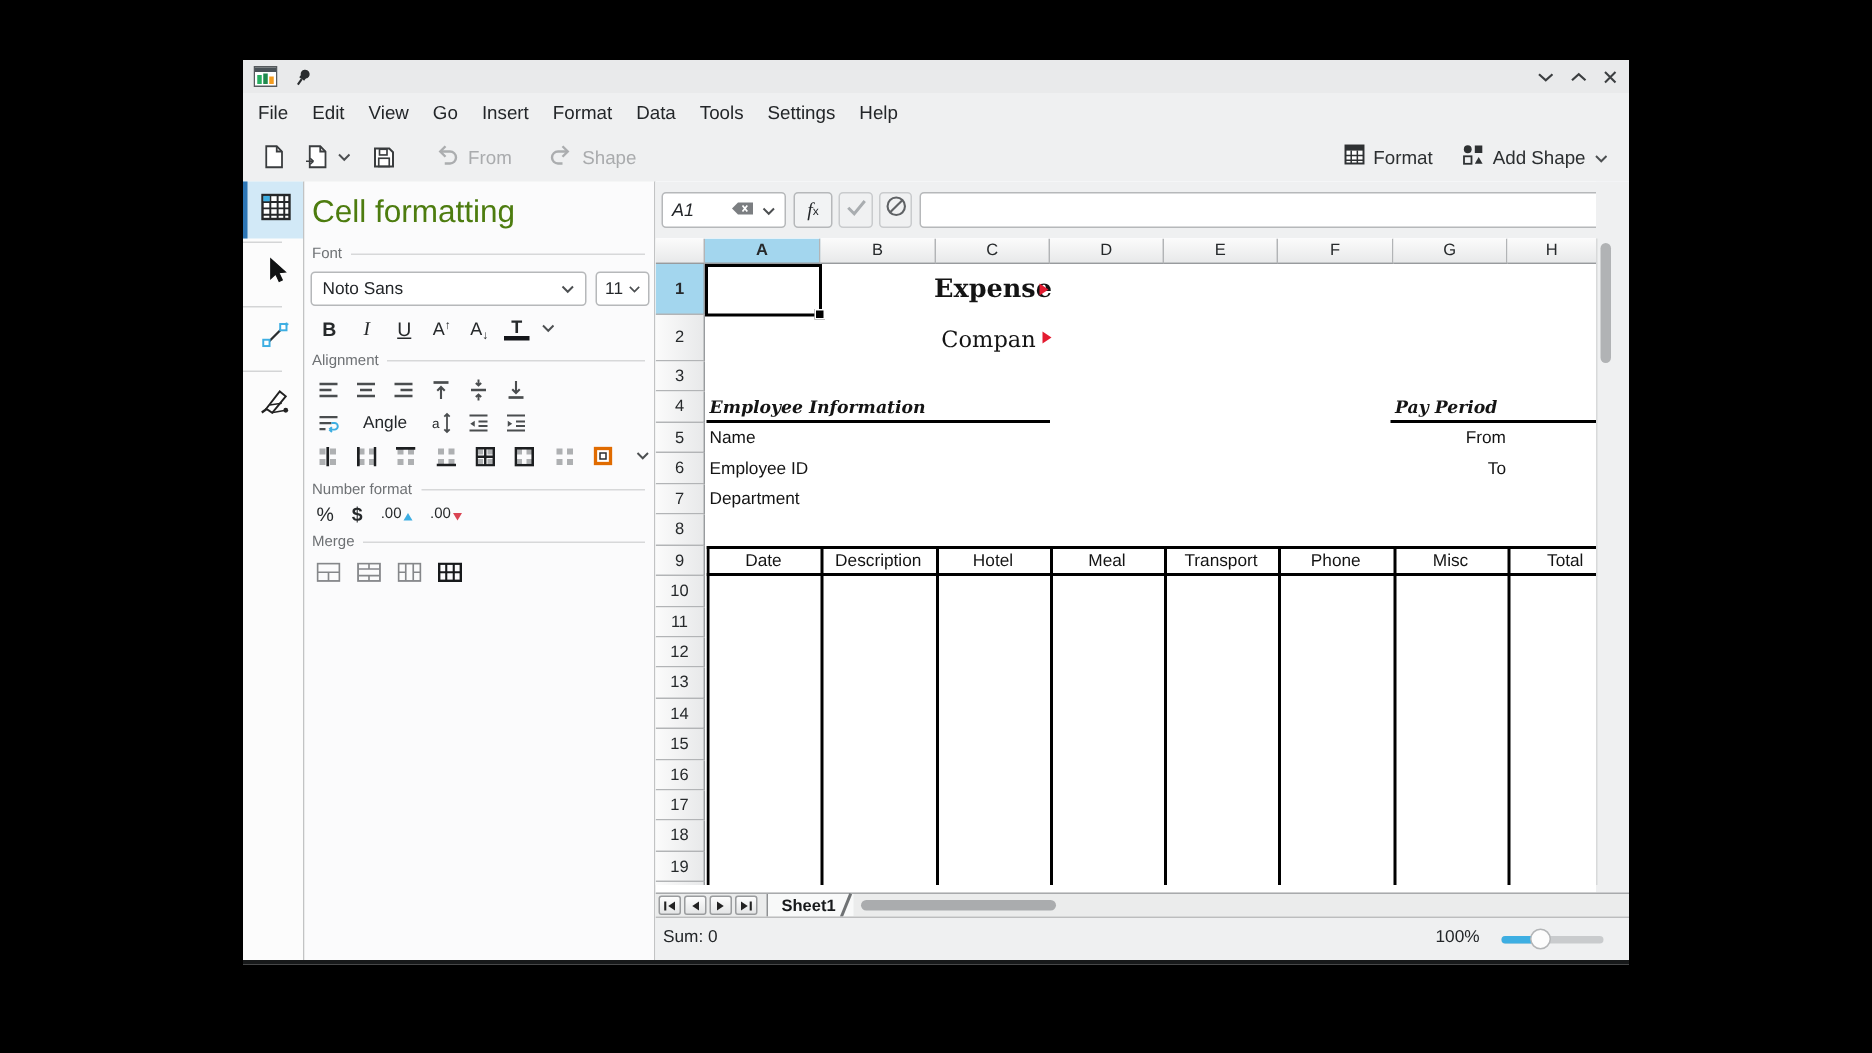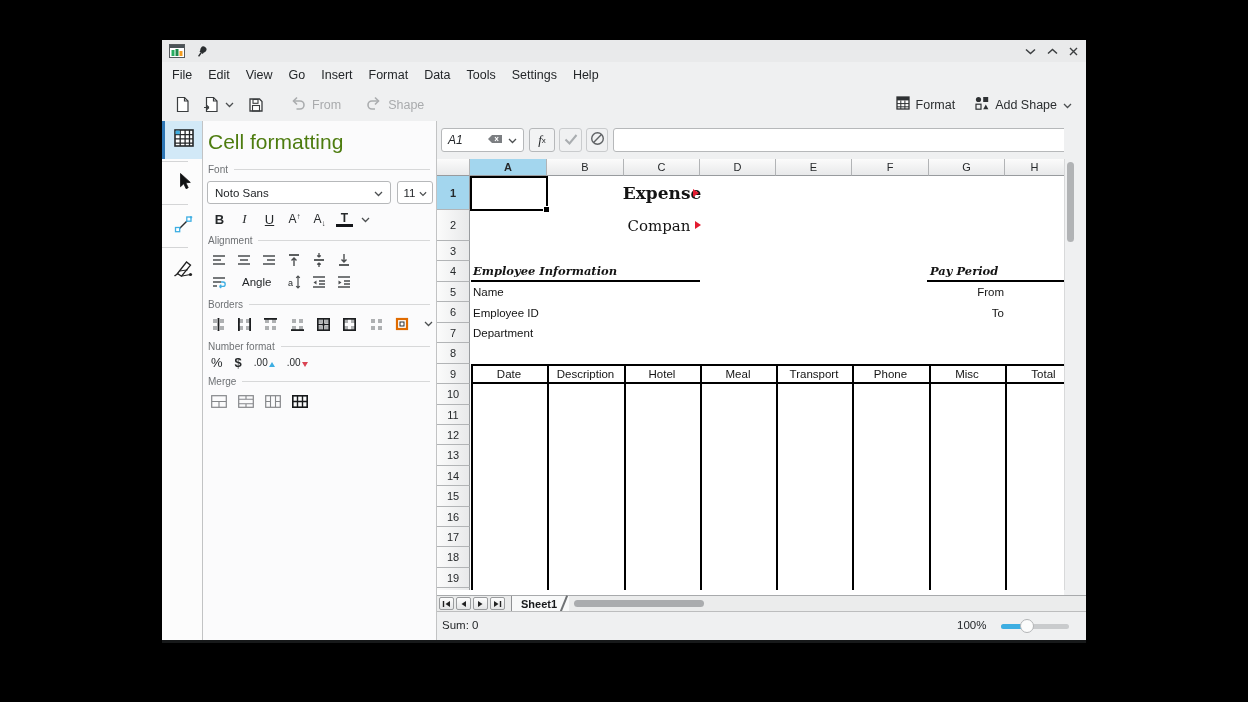--- a/index.html
+++ b/index.html
@@ -361,23 +361,20 @@
             </svg>
           </span>
         <span class="ic">
             <svg width="16" height="16" viewBox="0 0 16 16">
               <path d="M2 3h12M8 7h6M8 10h6M2 13h12" stroke="#4a4d4f" stroke-width="1.4"></path>
               <path d="M2.5 6.5l3 2-3 2z" fill="#4a4d4f"></path>
             </svg>
           </span>
       </div>
 
-      <div class="sec">
-          <span>Borders</span>
-        </div>
       <div class="row iconrow" style="gap:12px">
         <span class="ic">
             <svg width="13" height="13" viewBox="0 0 13 13">
               <rect x="1" y="1" width="4" height="4" fill="#aeb0b2"></rect>
               <rect x="8" y="1" width="4" height="4" fill="#aeb0b2"></rect>
               <rect x="1" y="8" width="4" height="4" fill="#aeb0b2"></rect>
               <rect x="8" y="8" width="4" height="4" fill="#aeb0b2"></rect>
               <path d="M6.5 0v13" stroke="#1c1e20" stroke-width="1.8"></path>
             </svg>
           </span>

